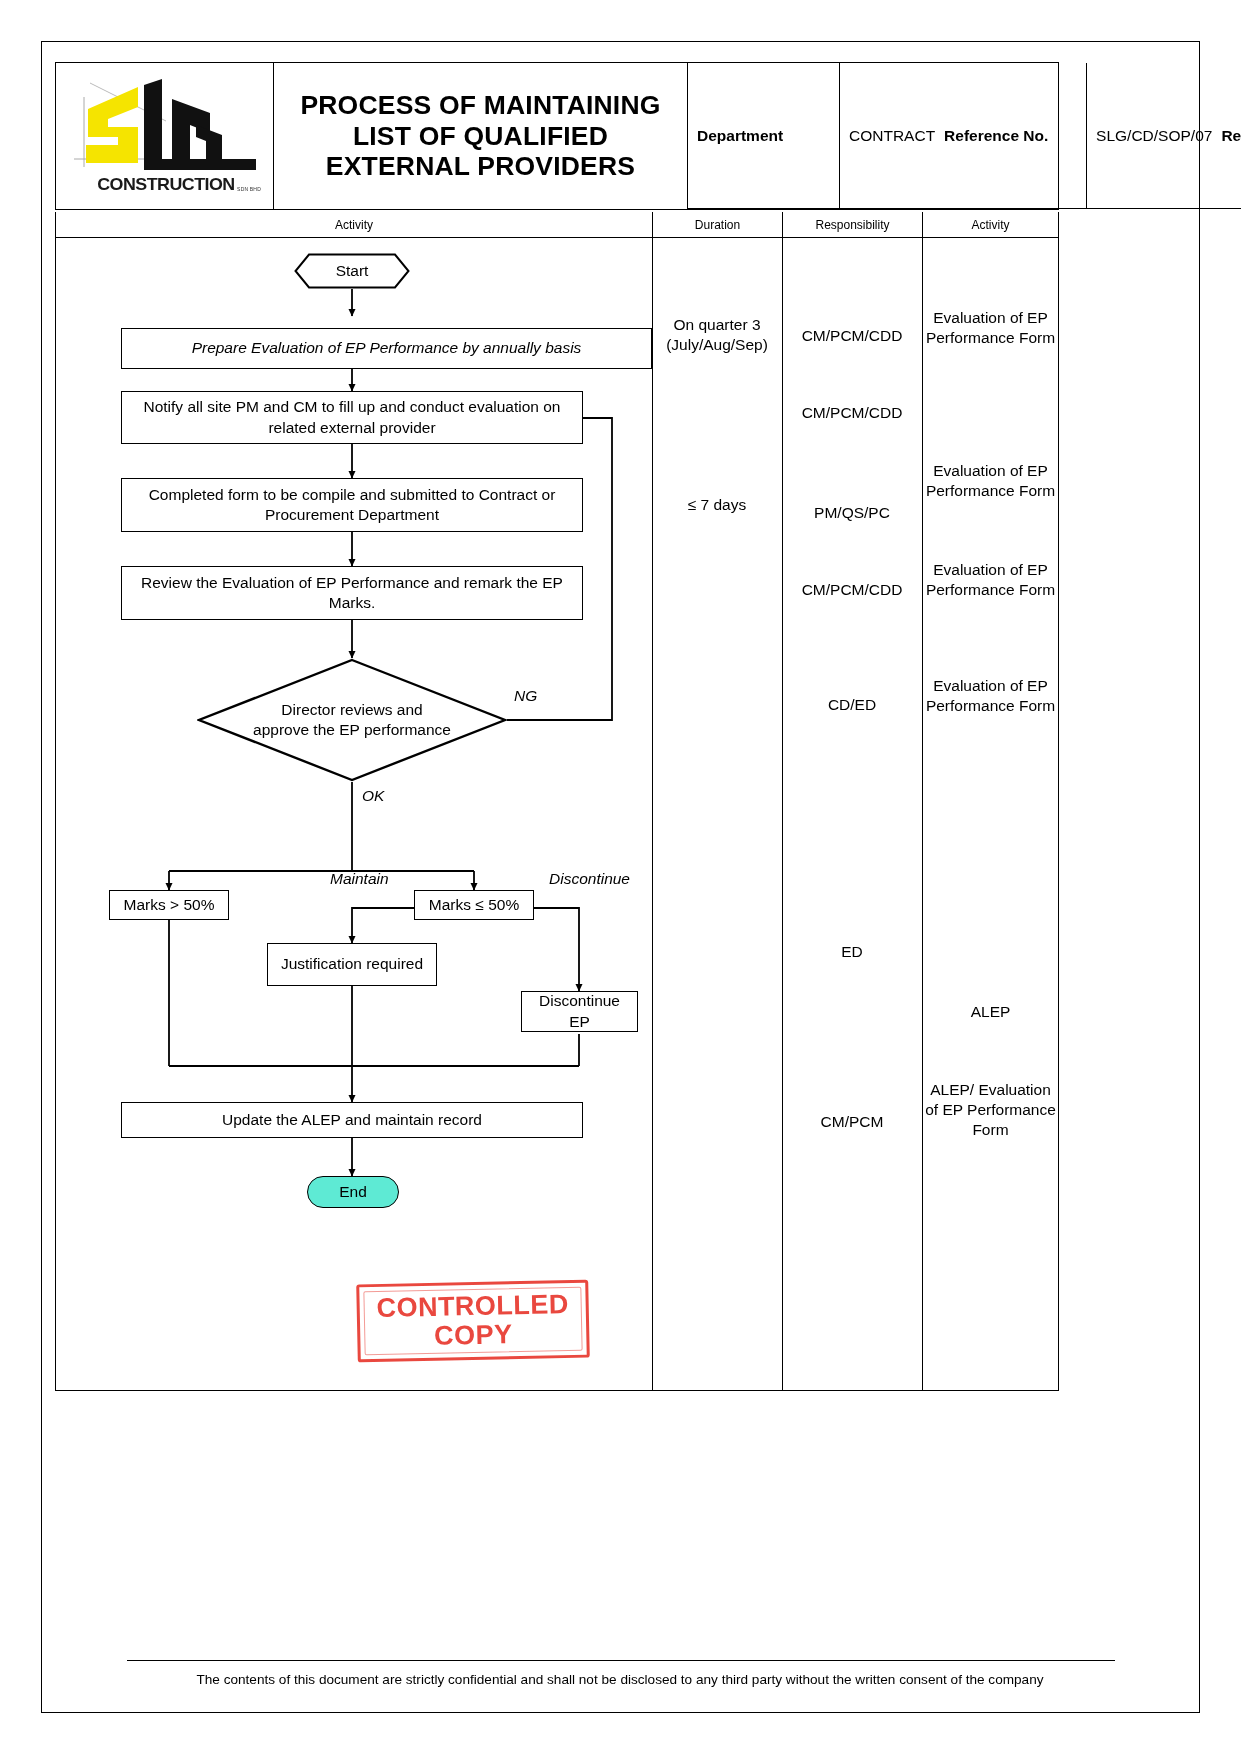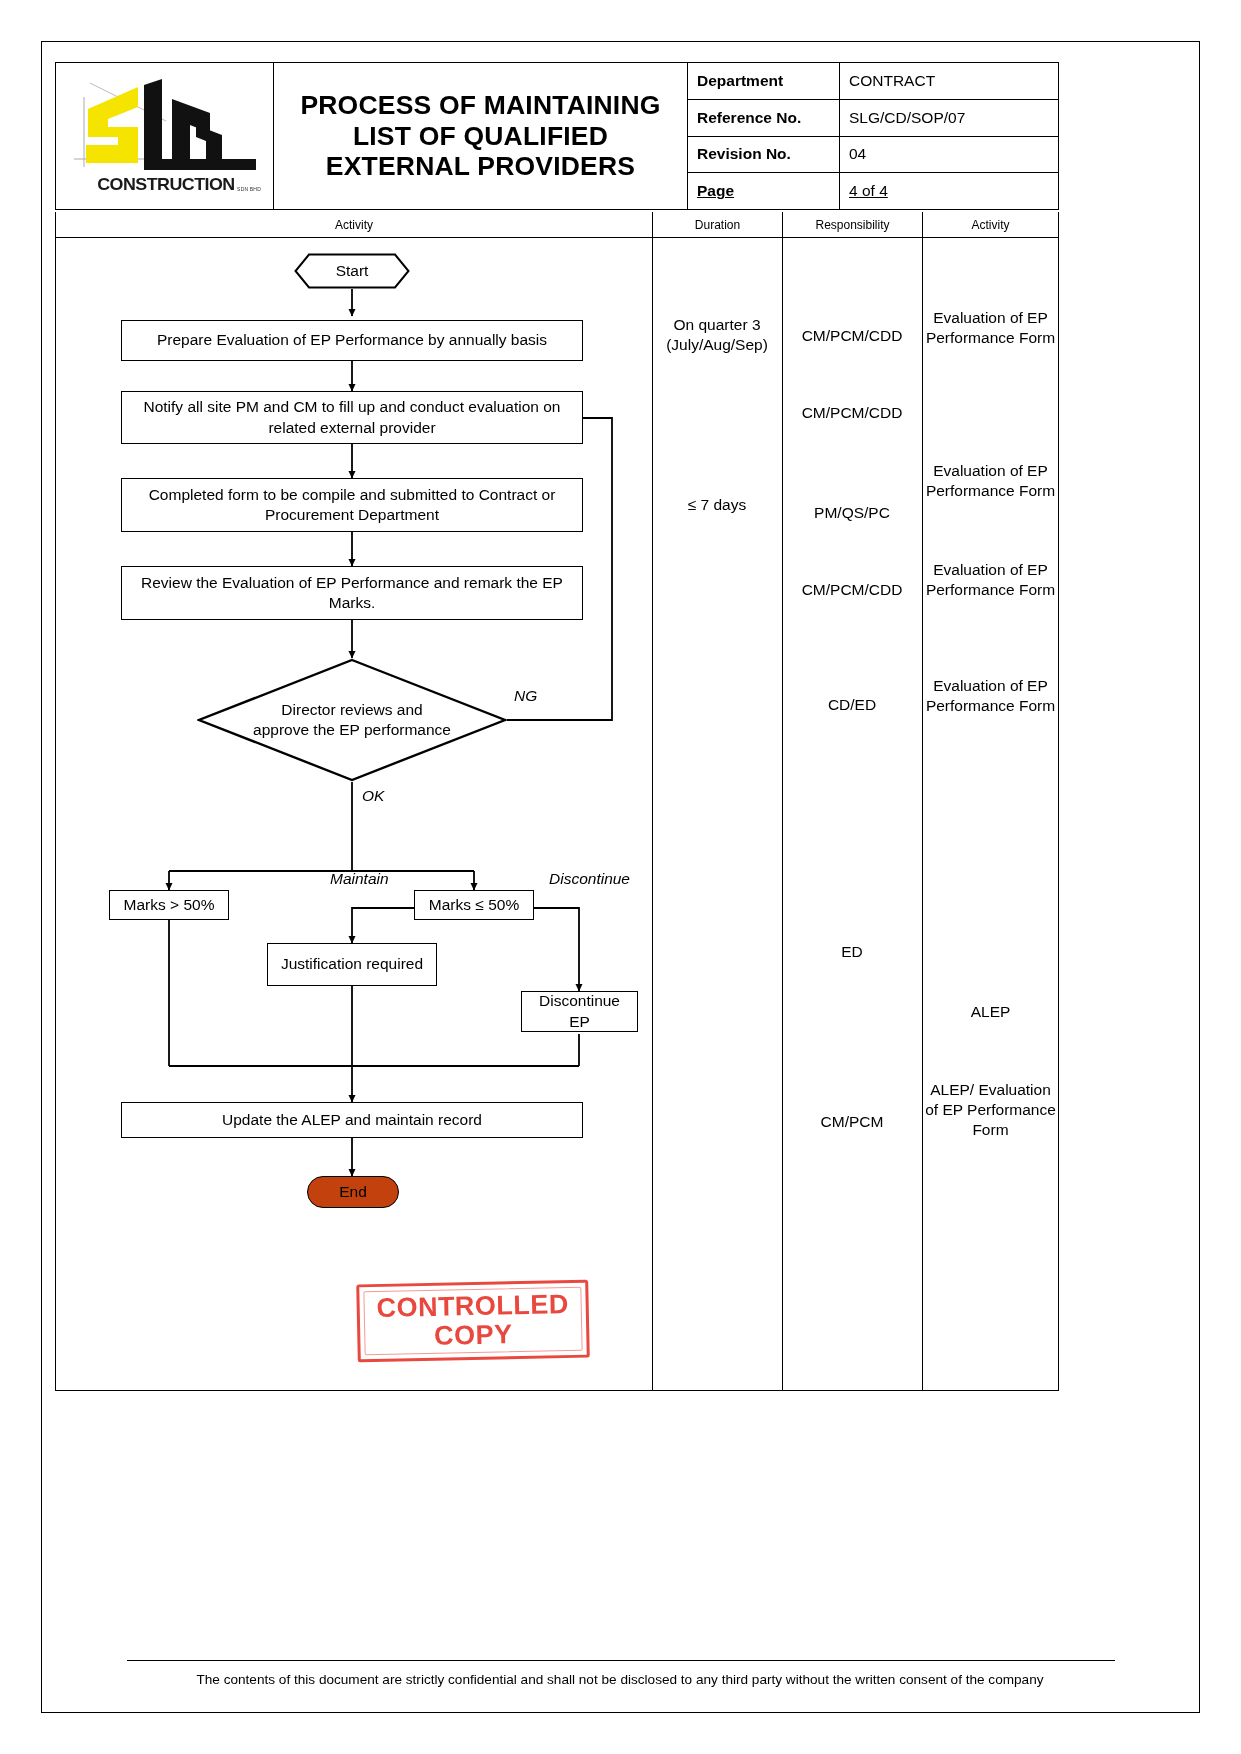--- a/index.html
+++ b/index.html
@@ -30,21 +30,21 @@
     position:relative;
   }
   .hdr-title{
     flex:1;border-right:1.4px solid #000;box-sizing:border-box;
     display:flex;align-items:center;justify-content:center;
     text-align:center;font-weight:bold;font-size:26.5px;line-height:1.16;
     letter-spacing:.2px;padding:2px 4px;
   }
   .hdr-meta{
     width:370px;box-sizing:border-box;
-    display:flex;flex-direction:column;
+    display:flex;flex-direction:row;
   }
   .meta-row{
     flex:1;display:flex;border-bottom:1.3px solid #000;box-sizing:border-box;
   }
   .meta-row:last-child{border-bottom:none;text-decoration:underline;}
   .meta-k{
     width:152px;border-right:1.3px solid #000;box-sizing:border-box;
     display:flex;align-items:center;padding-left:9px;
     font-weight:bold;font-size:15.5px;
   }
@@ -105,21 +105,21 @@
   .fc{position:absolute;left:0;top:0;width:596px;height:1153px;}
   .box{
     position:absolute;border:1.6px solid #000;background:#fff;box-sizing:border-box;
     display:flex;align-items:center;justify-content:center;text-align:center;
     font-size:15.5px;line-height:1.3;padding:2px 6px;
   }
   .hexa{
     position:absolute;width:116px;height:36px;
   }
   .term{
-    position:absolute;border:1.6px solid #000;border-radius:18px;background:#c2410c;
+    position:absolute;border:1.6px solid #000;border-radius:18px;background:#5eead4;
     display:flex;align-items:center;justify-content:center;font-size:15.5px;text-align:right;
   }
   .lbl{
     position:absolute;font-size:15.5px;font-style:italic;white-space:nowrap;
   }
   svg.lines{position:absolute;left:0;top:0;width:596px;height:1153px;overflow:visible;}
 
   
   .stamp{
     position:absolute;left:357px;top:1282px;width:232px;height:78px;
@@ -258,21 +258,21 @@
         </g>
       </svg>
 
       <div class="hexa" style="left:238px;top:15px;">
         <svg width="116" height="36" viewBox="0 0 116 36">
           <polygon points="15,1.5 101,1.5 114.5,18 101,34.5 15,34.5 1.5,18" fill="#fff" stroke="#000" stroke-width="2"></polygon>
         </svg>
         <div style="position:absolute;left:0;top:0;width:116px;height:36px;display:flex;align-items:center;justify-content:center;font-size:15.5px;">Start</div>
       </div>
 
-      <div class="box" style="left:65px;top:82px;width:462px;height:41px;">Prepare Evaluation of EP Performance by annually basis</div>
+      <div class="box" style="left:65px;top:90px;width:531px;height:41px;font-style:italic;">Prepare Evaluation of EP Performance by annually basis</div>
 
       <div class="box" style="left:65px;top:153px;width:462px;height:53px;">Notify all site PM and CM to fill up and conduct evaluation on related external provider</div>
 
       <div class="box" style="left:65px;top:240px;width:462px;height:54px;">Completed form to be compile and submitted to Contract or Procurement Department</div>
 
       <div class="box" style="left:65px;top:328px;width:462px;height:54px;">Review the Evaluation of EP Performance and remark the EP Marks.</div>
 
       <div style="position:absolute;left:141px;top:420px;width:310px;height:124px;">
         <svg width="310" height="124" viewBox="0 0 310 124">
           <polygon points="155,2 308,62 155,122 2,62" fill="#fff" stroke="#000" stroke-width="2.4"></polygon>

